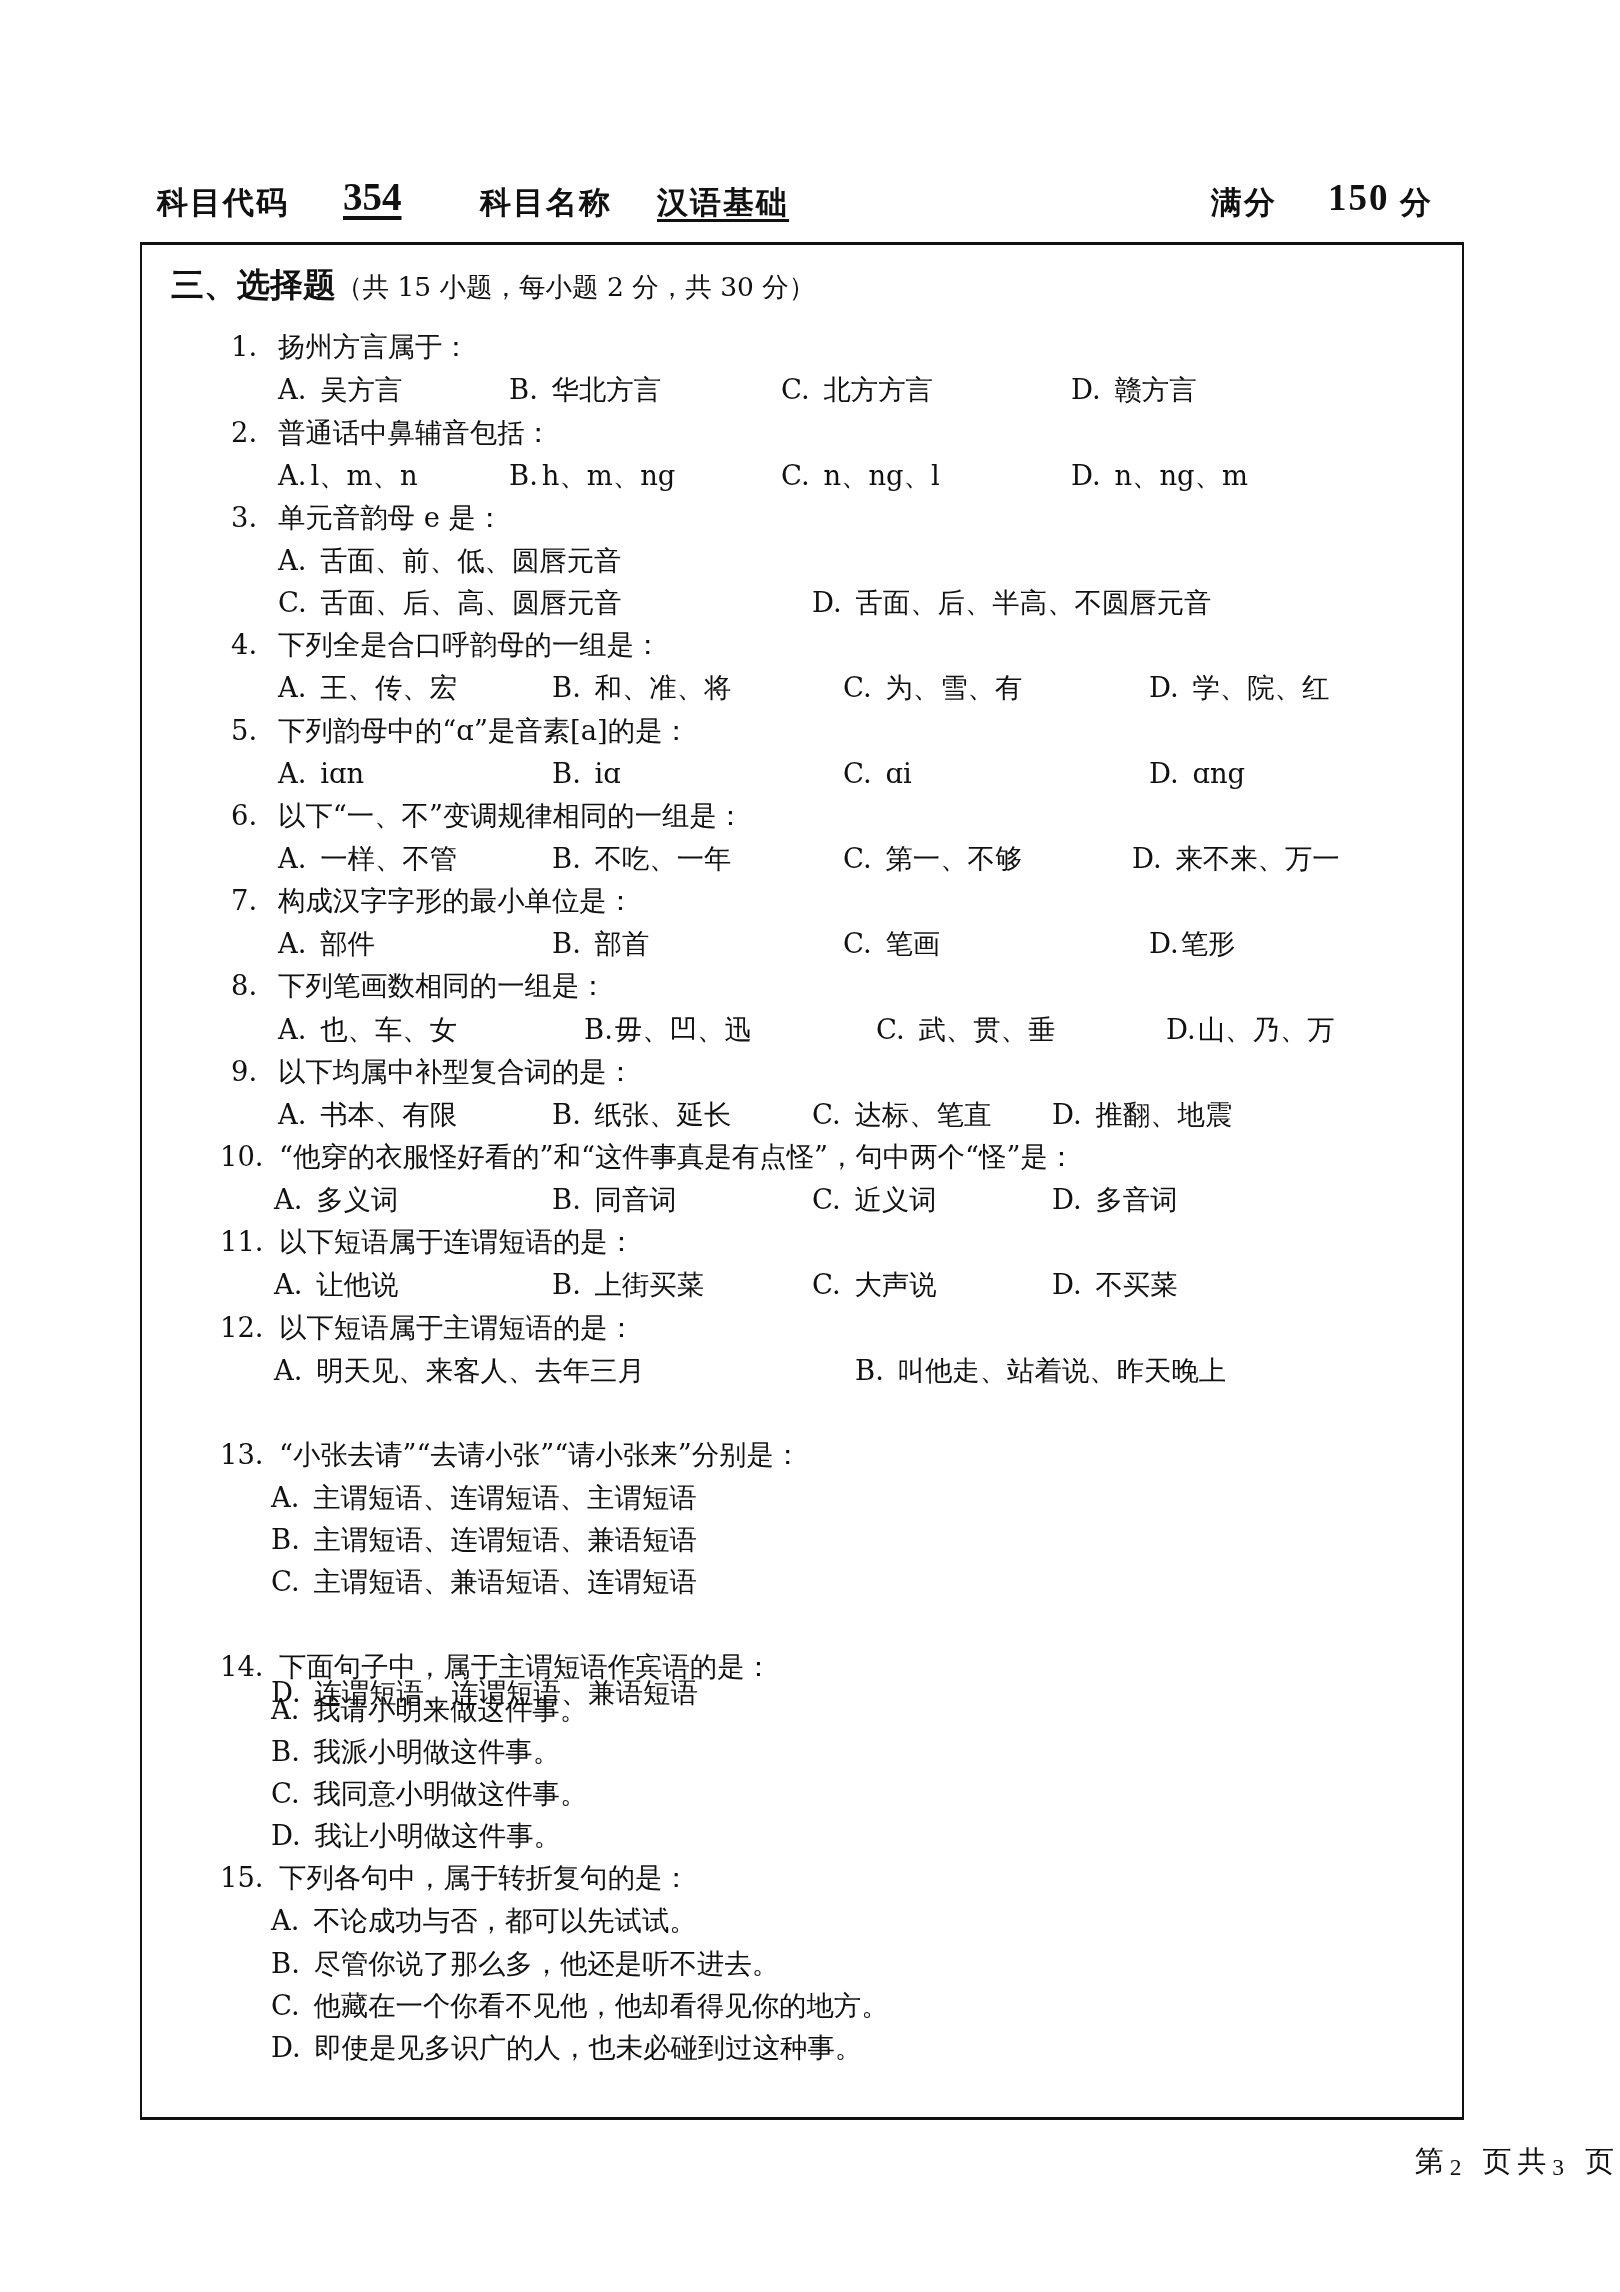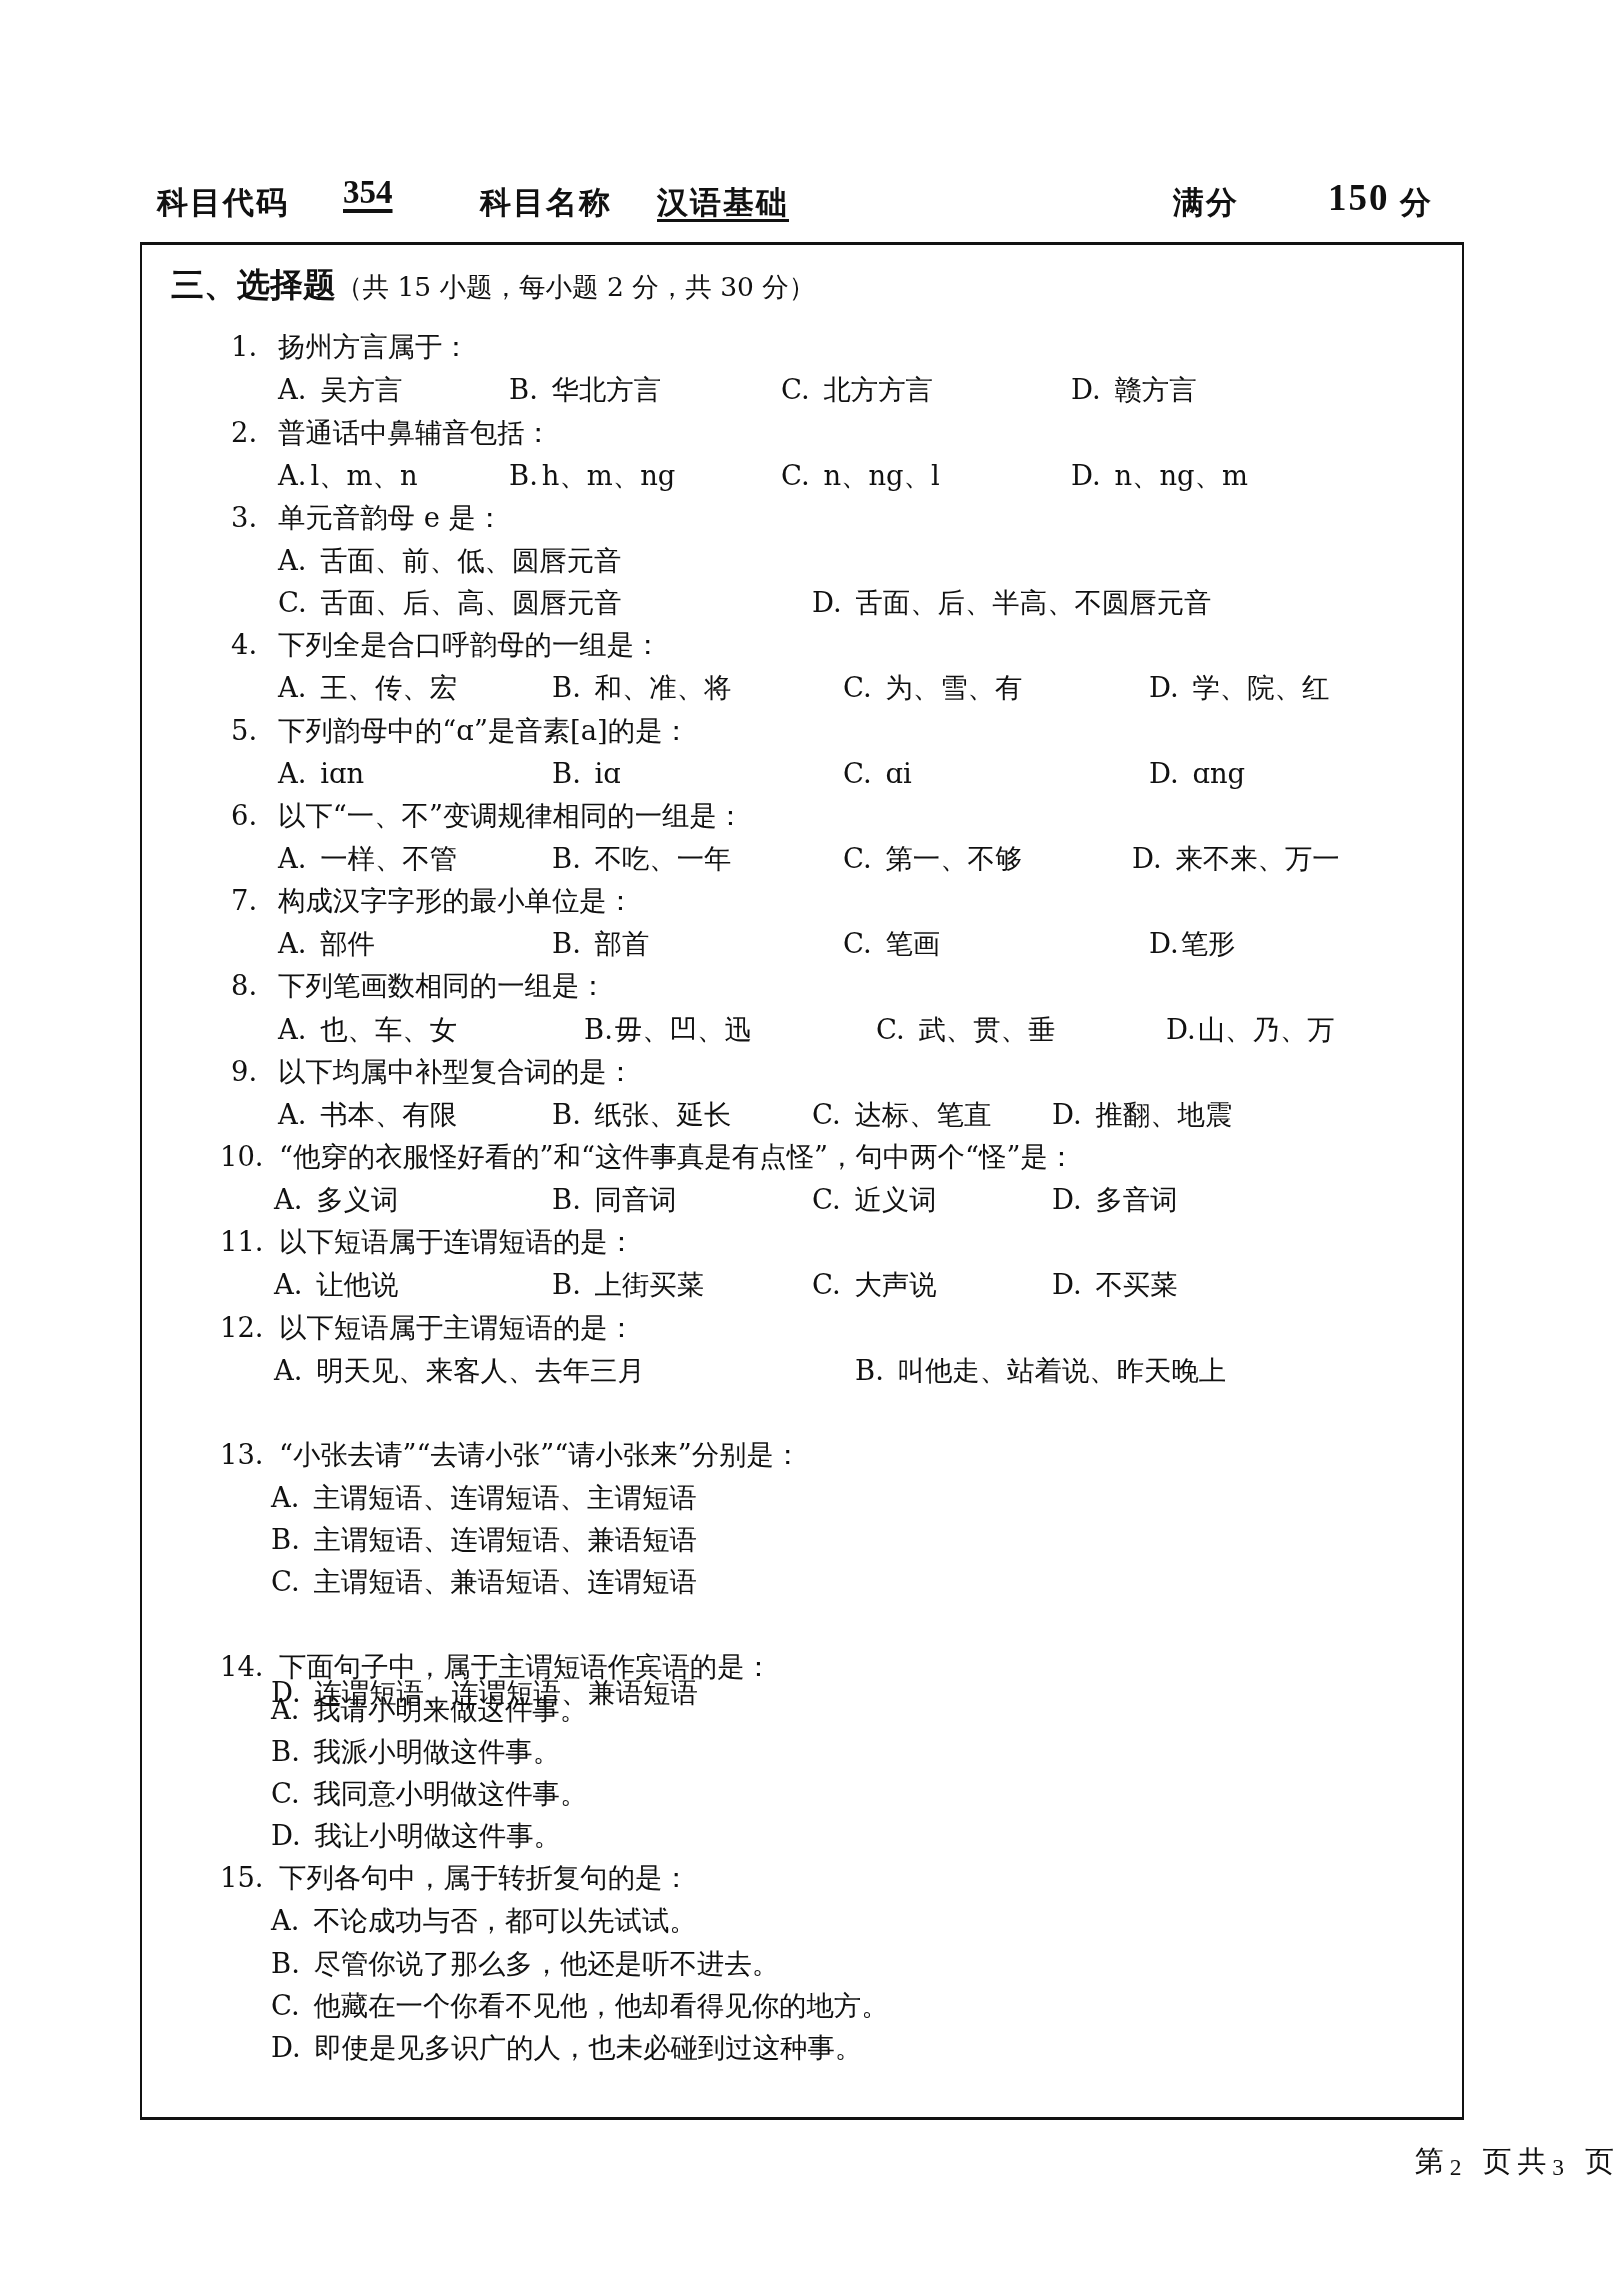--- a/index.html
+++ b/index.html
@@ -9,25 +9,25 @@
     color: #111111;
   }
   .header {
     position: absolute; left: 157px; top: 174px; width: 1284px; height: 59px;
     font-family: "DejaVu Sans", "Liberation Sans", sans-serif;
     font-weight: bold; font-size: 31px; letter-spacing: 2px;
   }
   .header .lbl { position: absolute; top: 7.8px; }
   .header .code {
     position: absolute; left: 186px; top: 0px; font-family: "Liberation Serif", serif;
-    font-size: 33px; font-weight: bold; text-decoration: underline; text-decoration-thickness: 3.9px;
+    font-size: 39px; font-weight: bold; text-decoration: underline; text-decoration-thickness: 3.9px;
     text-underline-offset: 5.9px; letter-spacing: 0;
   }
   .header .name-val { position: absolute; left: 500px; top: 7.8px; text-decoration: underline; text-underline-offset: 5.9px; }
-  .header .score-lbl { position: absolute; left: 1016px; top: 7.8px; text-align: right; }
+  .header .score-lbl { position: absolute; left: 1054px; top: 7.8px; text-align: right; }
   .header .score-val { position: absolute; left: 1171px; top: 2px; font-family: "Liberation Serif", serif; font-size: 37px; }
   .header .score-unit { position: absolute; left: 1243px; top: 7.8px; }
 
   .box {
     position: absolute; left: 140px; top: 242px; width: 1320px; height: 1872px;
     border: 2.9px solid #111; border-top-width: 3.9px; border-bottom-width: 3.9px;
   }
   .section-title {
     position: absolute; left: 171px; top: 263px; font-size: 29px; white-space: nowrap;
   }

